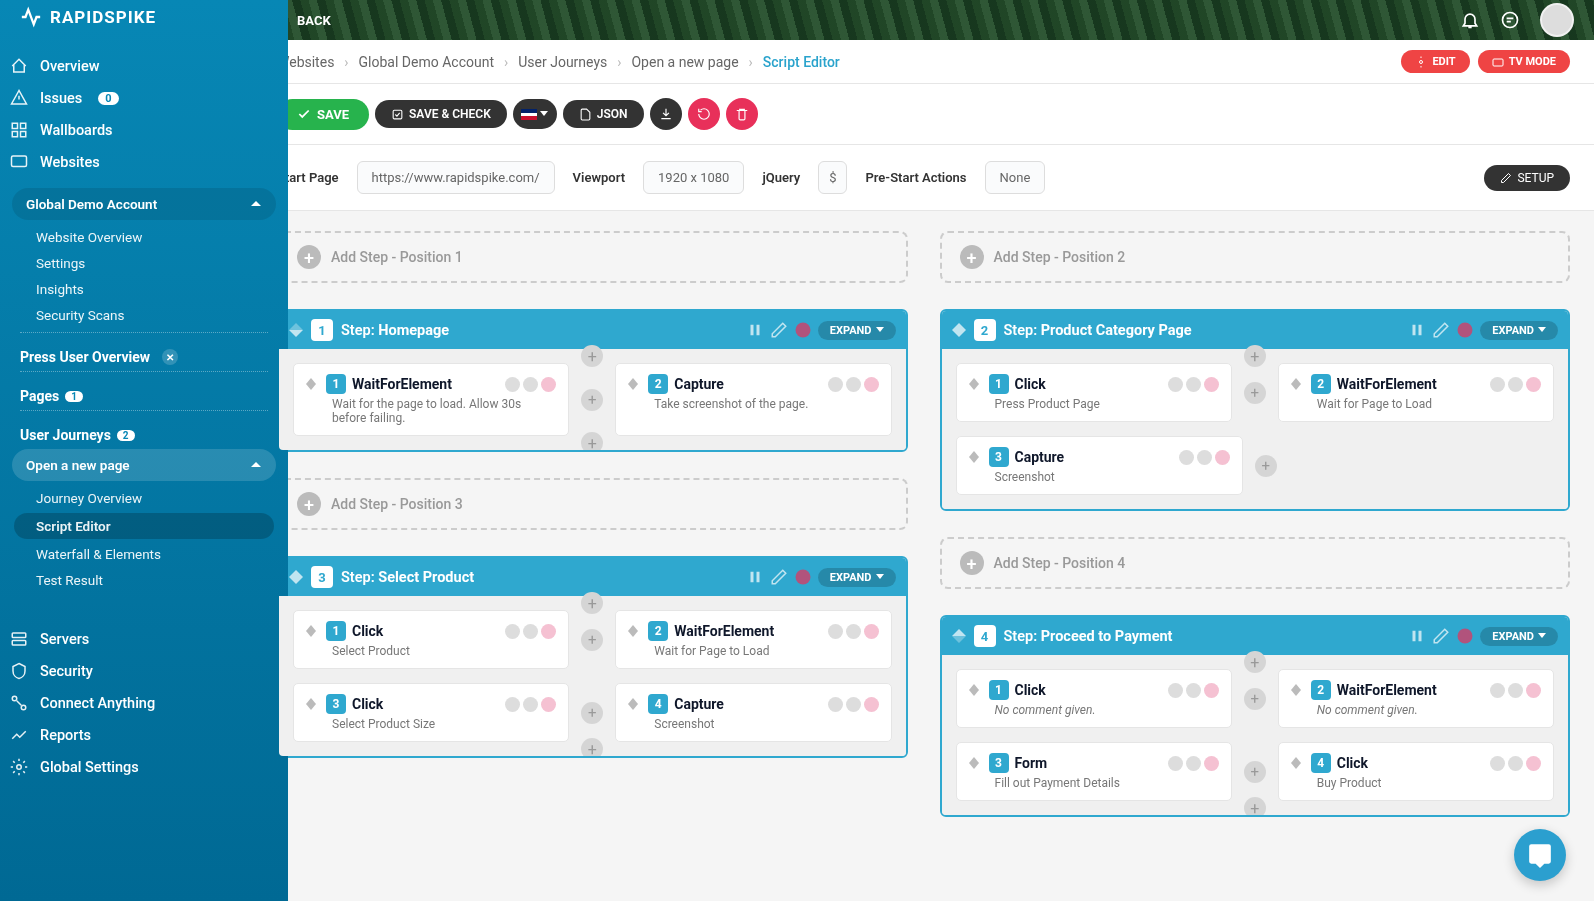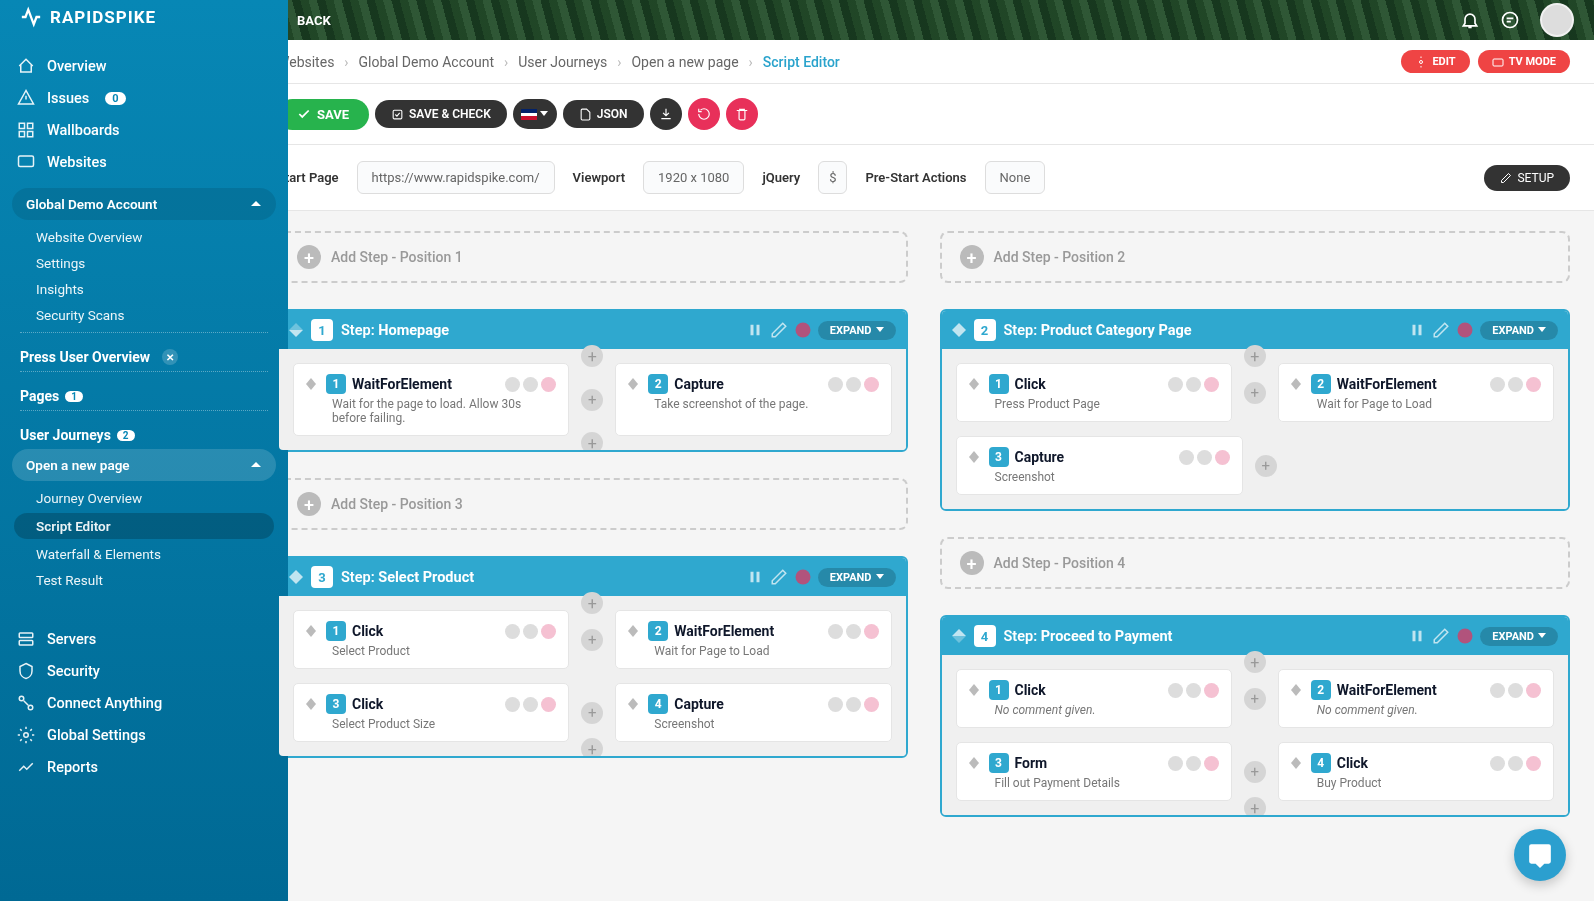--- a/index.html
+++ b/index.html
@@ -3,21 +3,21 @@
   <meta charset="utf-8">
   <style>
     * { box-sizing: border-box; margin: 0; padding: 0; font-family: -apple-system, BlinkMacSystemFont, "Segoe UI", Roboto, sans-serif; }
     body { background: #f5f5f5; height: 901px; width: 1594px; overflow: hidden; }
     
     
     .sidebar { position: fixed; left: 0; top: 0; width: 288px; height: 100%; background: linear-gradient(180deg, #0787b5 0%, #006994 100%); color: #fff; overflow-y: auto; }
     .logo { padding: 6px 20px 16px; display: flex; align-items: center; gap: 8px; font-size: 17px; font-weight: bold; letter-spacing: 1px; }
     .logo svg { width: 22px; height: 22px; }
     .nav-section { padding: 6px 0; }
-    .nav-item { display: flex; align-items: center; padding: 7px 17px; gap: 12px; cursor: pointer; font-size: 14.5px; font-weight: 500; }
+    .nav-item { display: flex; align-items: center; padding: 7px 10px; gap: 12px; cursor: pointer; font-size: 14.5px; font-weight: 500; }
     .nav-item svg { width: 18px; height: 18px; opacity: 0.9; flex-shrink: 0; }
     .nav-item .badge { background: #fff; color: #0787b5; border-radius: 10px; padding: 0 7px; font-size: 11px; font-weight: bold; margin-left: 4px; }
     .nav-sub { background: rgba(0,0,0,0.1); border-radius: 20px; margin: 4px 12px; padding: 8px 14px; display: flex; justify-content: space-between; align-items: center; font-size: 13.5px; font-weight: 600; }
     .nav-sub.lighter { background: rgba(255,255,255,0.15); }
     .nav-subitem { padding: 5px 36px; font-size: 13.5px; cursor: pointer; color: rgba(255,255,255,0.92); }
     .nav-subitem.active { background: rgba(0,0,0,0.2); border-radius: 18px; margin: 2px 14px; padding: 5px 22px; font-weight: 600; position: relative; }
     .nav-subitem.active::after { content: ''; position: absolute; right: -24px; top: 50%; transform: translateY(-50%); border: 8px solid transparent; border-right-color: #fff; }
     .nav-heading { padding: 8px 20px 2px; font-size: 14px; font-weight: 700; display: flex; align-items: center; gap: 6px; }
     .nav-heading .badge { background: #fff; color: #0787b5; border-radius: 9px; padding: 0 6px; font-size: 10px; font-weight: bold; }
     .dotted { border-bottom: 1.5px dotted rgba(255,255,255,0.35); margin: 4px 20px 8px; }
@@ -190,30 +190,30 @@
   <div class="nav-item">
       <svg viewBox="0 0 24 24" fill="none" stroke="currentColor" stroke-width="2">
         <circle cx="6" cy="6" r="3"></circle>
         <circle cx="18" cy="18" r="3"></circle>
         <path d="M9 9l6 6"></path>
       </svg>
       <span>Connect Anything</span>
     </div>
   <div class="nav-item">
       <svg viewBox="0 0 24 24" fill="none" stroke="currentColor" stroke-width="2">
+        <polyline points="3,17 9,11 13,15 21,7"></polyline>
+      </svg>
+      <span>Reports</span>
+    </div>
+  <div class="nav-item">
+      <svg viewBox="0 0 24 24" fill="none" stroke="currentColor" stroke-width="2">
         <circle cx="12" cy="12" r="3"></circle>
         <path d="M12 1v3m0 16v3M4.2 4.2l2.1 2.1m11.4 11.4l2.1 2.1M1 12h3m16 0h3M4.2 19.8l2.1-2.1m11.4-11.4l2.1-2.1"></path>
       </svg>
       <span>Global Settings</span>
-    </div>
-  <div class="nav-item">
-      <svg viewBox="0 0 24 24" fill="none" stroke="currentColor" stroke-width="2">
-        <polyline points="3,17 9,11 13,15 21,7"></polyline>
-      </svg>
-      <span>Reports</span>
     </div>
 </div>
 
 <div class="main">
   <div class="hero">
     <div class="back-btn">
       <svg width="16" height="14" viewBox="0 0 16 14" fill="none" stroke="#fff" stroke-width="2">
           <path d="M15 7H2M7 2L2 7l5 5"></path>
         </svg>
       <span>BACK</span>

